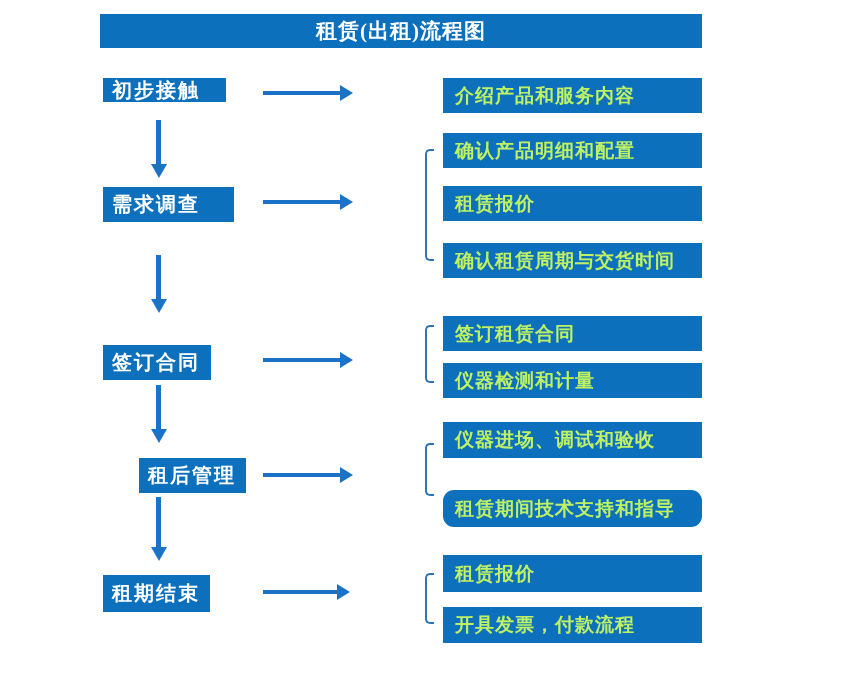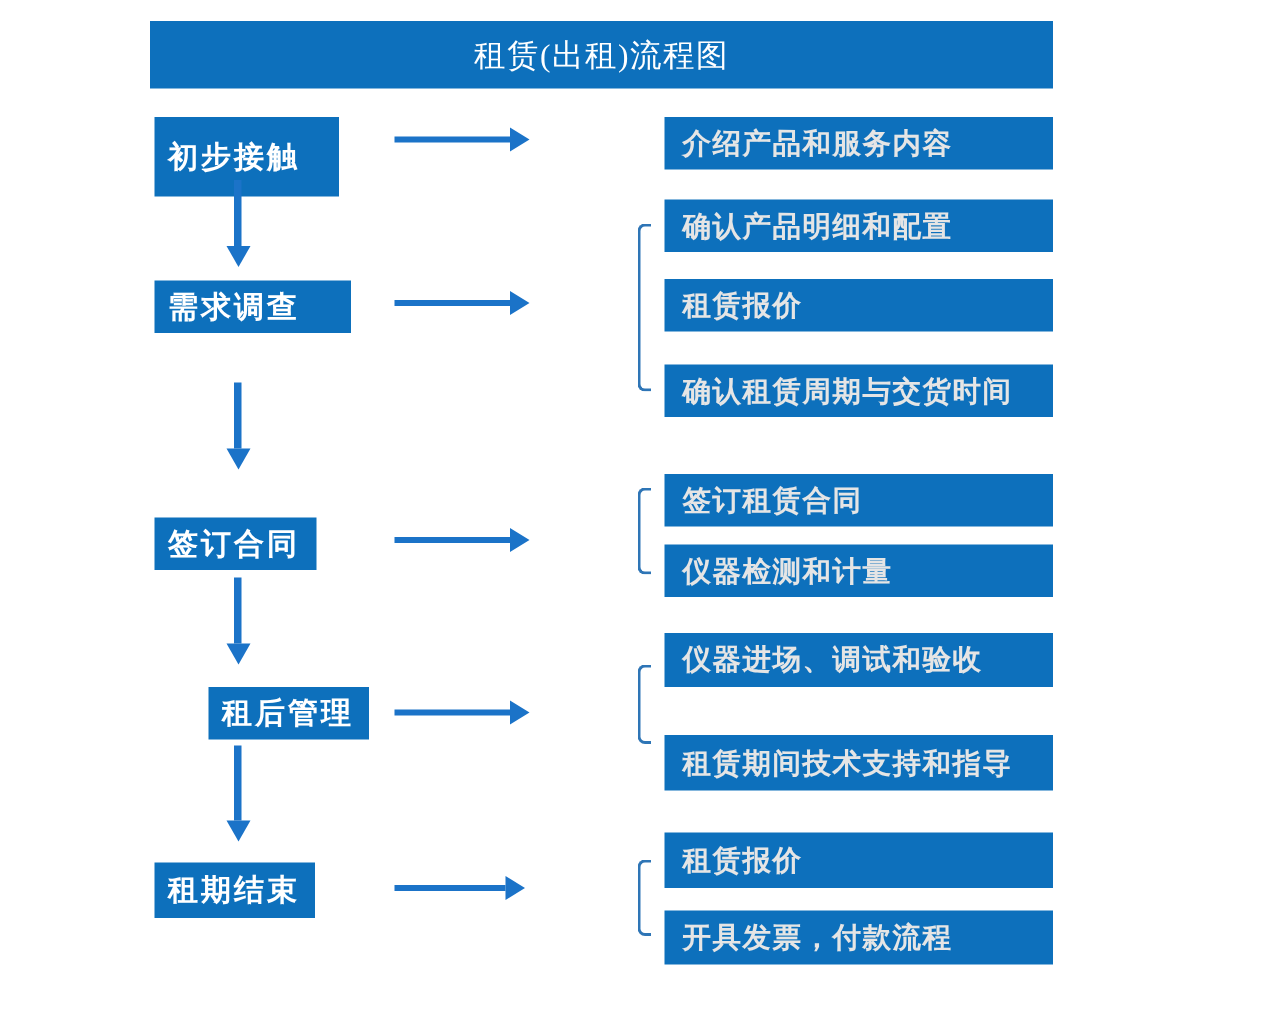--- a/index.html
+++ b/index.html
@@ -6,44 +6,44 @@
   .canvas {
     position: relative;
     width: 844px;
     height: 688px;
     background: #ffffff;
     font-family: "Liberation Serif", serif;
     overflow: hidden;
   }
   .header-bar {
     position: absolute;
-    left: 100px; top: 14px; width: 602px; height: 45px;
+    left: 100px; top: 14px; width: 602px; height: 34px;
     background: #0D70BC;
     color: #ffffff;
-    font-weight: normal;
+    font-weight: bold;
     font-size: 21px;
     display: flex; align-items: center; justify-content: center;
     letter-spacing: 1px;
   }
   .stage-box {
     position: absolute;
     background: #0D70BC;
     color: #ffffff;
     font-weight: bold;
     font-size: 20px;
     display: flex; align-items: center;
     padding-left: 9px;
     box-sizing: border-box;
     letter-spacing: 2px;
   }
   .detail-box {
     position: absolute;
     left: 443px; width: 259px;
     background: #0D70BC;
-    color: #e5e5e5;
+    color: #bef264;
     font-weight: bold;
     font-size: 19px;
     display: flex; align-items: center;
     padding-left: 12px;
     box-sizing: border-box;
     letter-spacing: 1px;
   }
   .h-arrow {
     position: absolute;
     height: 4px;
@@ -83,21 +83,21 @@
     box-sizing: border-box;
   }
 </style>
 </head>
 <body>
 
 <div class="canvas">
 
   <div class="header-bar">租赁(出租)流程图</div>
 
-  <div class="stage-box" style="left:103px; top:78px;  width:123px; height:53px;">初步接触</div>
+  <div class="stage-box" style="left:103px; top:78px;  width:123px; height:24px;">初步接触</div>
   <div class="stage-box" style="left:103px; top:187px; width:131px; height:35px;">需求调查</div>
   <div class="stage-box" style="left:103px; top:345px; width:108px; height:35px;text-align:center;">签订合同</div>
   <div class="stage-box" style="left:103px; top:458px; width:107px; height:35px;margin-left:36px;">租后管理</div>
   <div class="stage-box" style="left:103px; top:575px; width:107px; height:37px;">租期结束</div>
 
   <div class="v-arrow" style="left:156px; top:120px; height:44px;"></div>
   <div class="v-arrow" style="left:156px; top:255px; height:44px;"></div>
   <div class="v-arrow" style="left:156px; top:385px; height:44px;"></div>
   <div class="v-arrow" style="left:156px; top:497px; height:50px;"></div>
 
@@ -112,17 +112,17 @@
   <div class="bracket" style="top:443px; height:53px;"></div>
   <div class="bracket" style="top:573px; height:51px;"></div>
 
   <div class="detail-box" style="top:78px;  height:35px;">介绍产品和服务内容</div>
   <div class="detail-box" style="top:133px; height:35px;">确认产品明细和配置</div>
   <div class="detail-box" style="top:186px; height:35px;">租赁报价</div>
   <div class="detail-box" style="top:243px; height:35px;">确认租赁周期与交货时间</div>
   <div class="detail-box" style="top:316px; height:35px;">签订租赁合同</div>
   <div class="detail-box" style="top:363px; height:35px;">仪器检测和计量</div>
   <div class="detail-box" style="top:422px; height:36px;">仪器进场、调试和验收</div>
-  <div class="detail-box" style="top:490px; height:37px;">租赁期间技术支持和指导</div>
+  <div class="detail-box" style="top:490px; height:37px;border-radius:11px;">租赁期间技术支持和指导</div>
   <div class="detail-box" style="top:555px; height:37px;">租赁报价</div>
   <div class="detail-box" style="top:607px; height:36px;">开具发票，付款流程</div>
 
 </div>
 
 </body></html>

